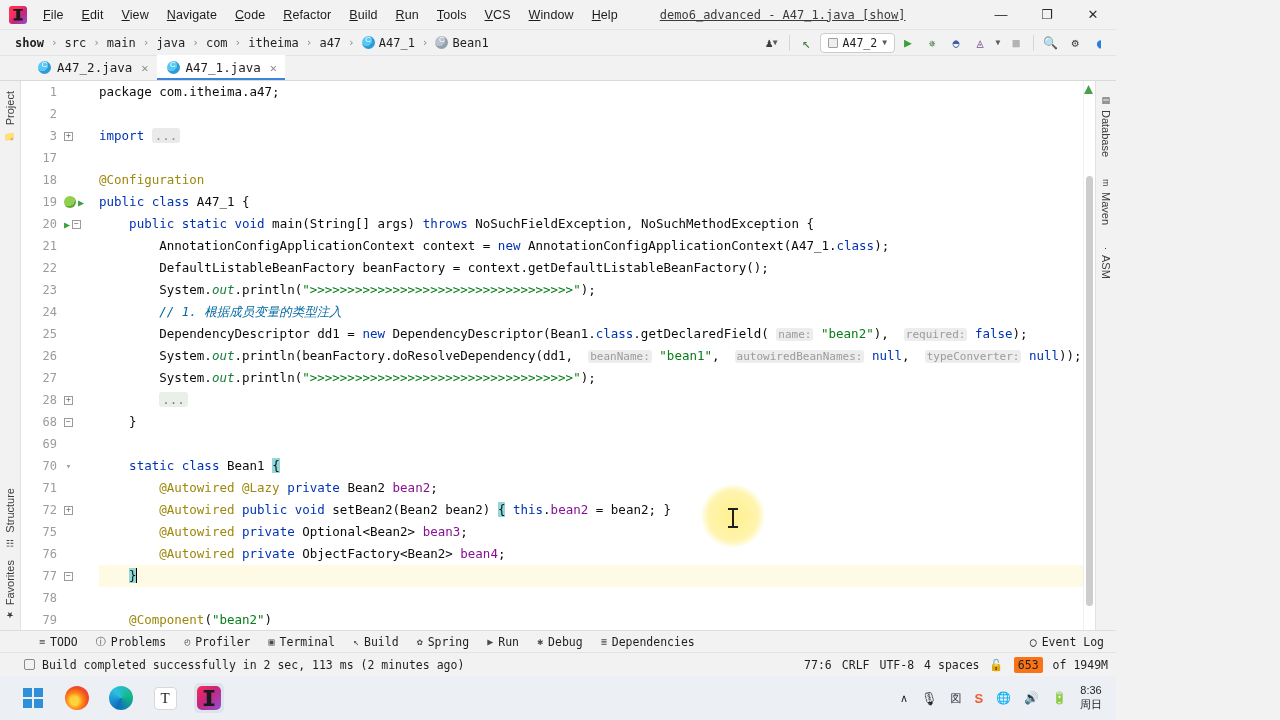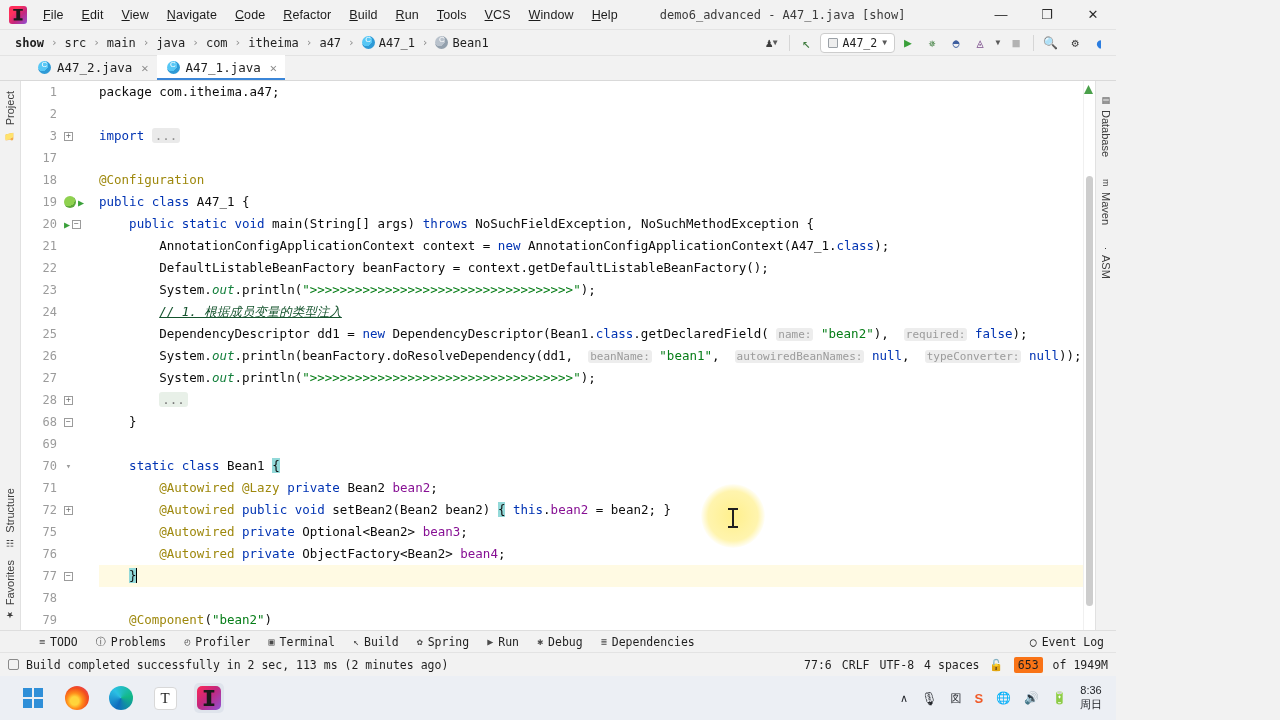--- a/index.html
+++ b/index.html
@@ -26,21 +26,21 @@
     background:
       linear-gradient(to bottom,#fff 0 2px,transparent 2px),
       linear-gradient(to bottom,#fff 0 0);
     -webkit-mask:none;
     background:#1a1a1a;
     clip-path:polygon(10% 0,90% 0,90% 18%,68% 18%,68% 82%,88% 82%,88% 100%,14% 100%,14% 82%,36% 82%,36% 18%,10% 18%);
   }
   .menu { display:flex; align-items:center; gap:2px; }
   .menu-item { padding:3px 8px; font-size:12.5px; color:#1c1c1c; border-radius:3px; cursor:default; letter-spacing:.1px;}
   .menu-item u { text-decoration:underline; }
-  .win-title { flex:1; text-align:left; padding-left:34px; font-size:12px; color:#3b3b3b; font-family:"DejaVu Sans Mono", monospace;}
+  .win-title { flex:1; text-align:left; padding-left:34px; font-size:12px; color:#3b3b3b; font-family:"DejaVu Sans Mono", monospace;text-decoration:underline;}
   .win-btns { display:flex; align-items:center; height:30px; }
   .win-btn { width:46px; height:30px; display:flex; align-items:center; justify-content:center; font-size:13px; color:#2b2b2b;}
 
   
   .navbar {
     height:26px; display:flex; align-items:center; background:#f2f2f2;
     border-bottom:1px solid #e3e3e3; font-size:12px; color:#1f1f1f; flex:none;
     font-family:"DejaVu Sans Mono", monospace;
   }
   .crumbs { display:flex; align-items:center; padding-left:10px; gap:1px;text-align:center;}
@@ -106,21 +106,21 @@
     display:flex;align-items:center;justify-content:center;line-height:1;background:#fff;}
   .foldline{width:9px;height:9px;color:#9b9b9b;font-size:9px;display:flex;align-items:center;justify-content:center;}
 
   .codecol{flex:1;min-width:0;position:relative;font-family:"DejaVu Sans Mono", monospace;font-size:12.5px;}
   .cline{height:22px;line-height:22px;white-space:pre;padding-left:0;color:#0b0b0b;position:relative;}
   .cline.hl2{background:#fffae3;}
 
   
   .kw{color:#0033b3;}
   .str{color:#067d17;}
-  .cmt{color:#14532d;font-style:italic;text-decoration:underline;}
+  .cmt{color:#0369a1;font-style:italic;}
   .ann{color:#9e880d;}
   .fld{color:#871094;}
   .stat{color:#15803d;font-style:italic;}
   .hint{background:#ededed;color:#9b9b9b;border-radius:3px;padding:0 2px;font-size:11px;}
   .ellipsis{background:#e8f0e8;color:#7a7a7a;border-radius:3px;padding:0 3px;}
   .impl{background:#eaeaea;color:#8f8f8f;border-radius:3px;padding:0 3px;}
   .brmatch{background:#93d9d9;}
   .caret-bar{display:inline-block;width:1px;height:15px;background:#000;vertical-align:-3px;margin:0 -1px;}
 
   .rightmargin{position:absolute;top:0;bottom:0;left:1062px;width:1px;background:#ededed;}
@@ -146,21 +146,21 @@
   }
   .twbtn{display:flex;align-items:center;gap:5px;padding:2px 9px;border-radius:3px;white-space:nowrap;}
   .twbtn .gi{font-size:10px;color:#4a4a4a;}
   .eventlog{margin-left:auto;display:flex;align-items:center;gap:5px;padding-right:12px;}
 
   
   .statusbar{
     height:24px;display:flex;align-items:center;background:#f2f2f2;border-top:1px solid #e3e3e3;
     font-size:11.5px;color:#1f1f1f;flex:none;font-family:"DejaVu Sans Mono", monospace;
   }
-  .st-left{display:flex;align-items:center;gap:7px;padding-left:8px;}
+  .st-left{display:flex;align-items:center;gap:7px;padding-left:24px;}
   .st-right{margin-left:auto;display:flex;align-items:center;gap:10px;padding-right:8px;}
   .mem{background:#f97316;padding:1px 4px;border-radius:2px;}
 
   
   .taskbar{height:44px;background:#eceff4;display:flex;align-items:center;flex:none;position:relative;}
   .tb-center{display:flex;align-items:center;gap:14px;padding-left:18px;}
   .tbicon{width:30px;height:30px;border-radius:5px;display:flex;align-items:center;justify-content:center;position:relative;}
   .tbicon.active{background:#dfe4ec;}
   .tb-sys{margin-left:auto;display:flex;align-items:center;gap:13px;padding-right:14px;font-size:12px;color:#23262b;}
   .clock{display:flex;flex-direction:column;align-items:center;font-size:11px;line-height:1.25;color:#23262b;}

